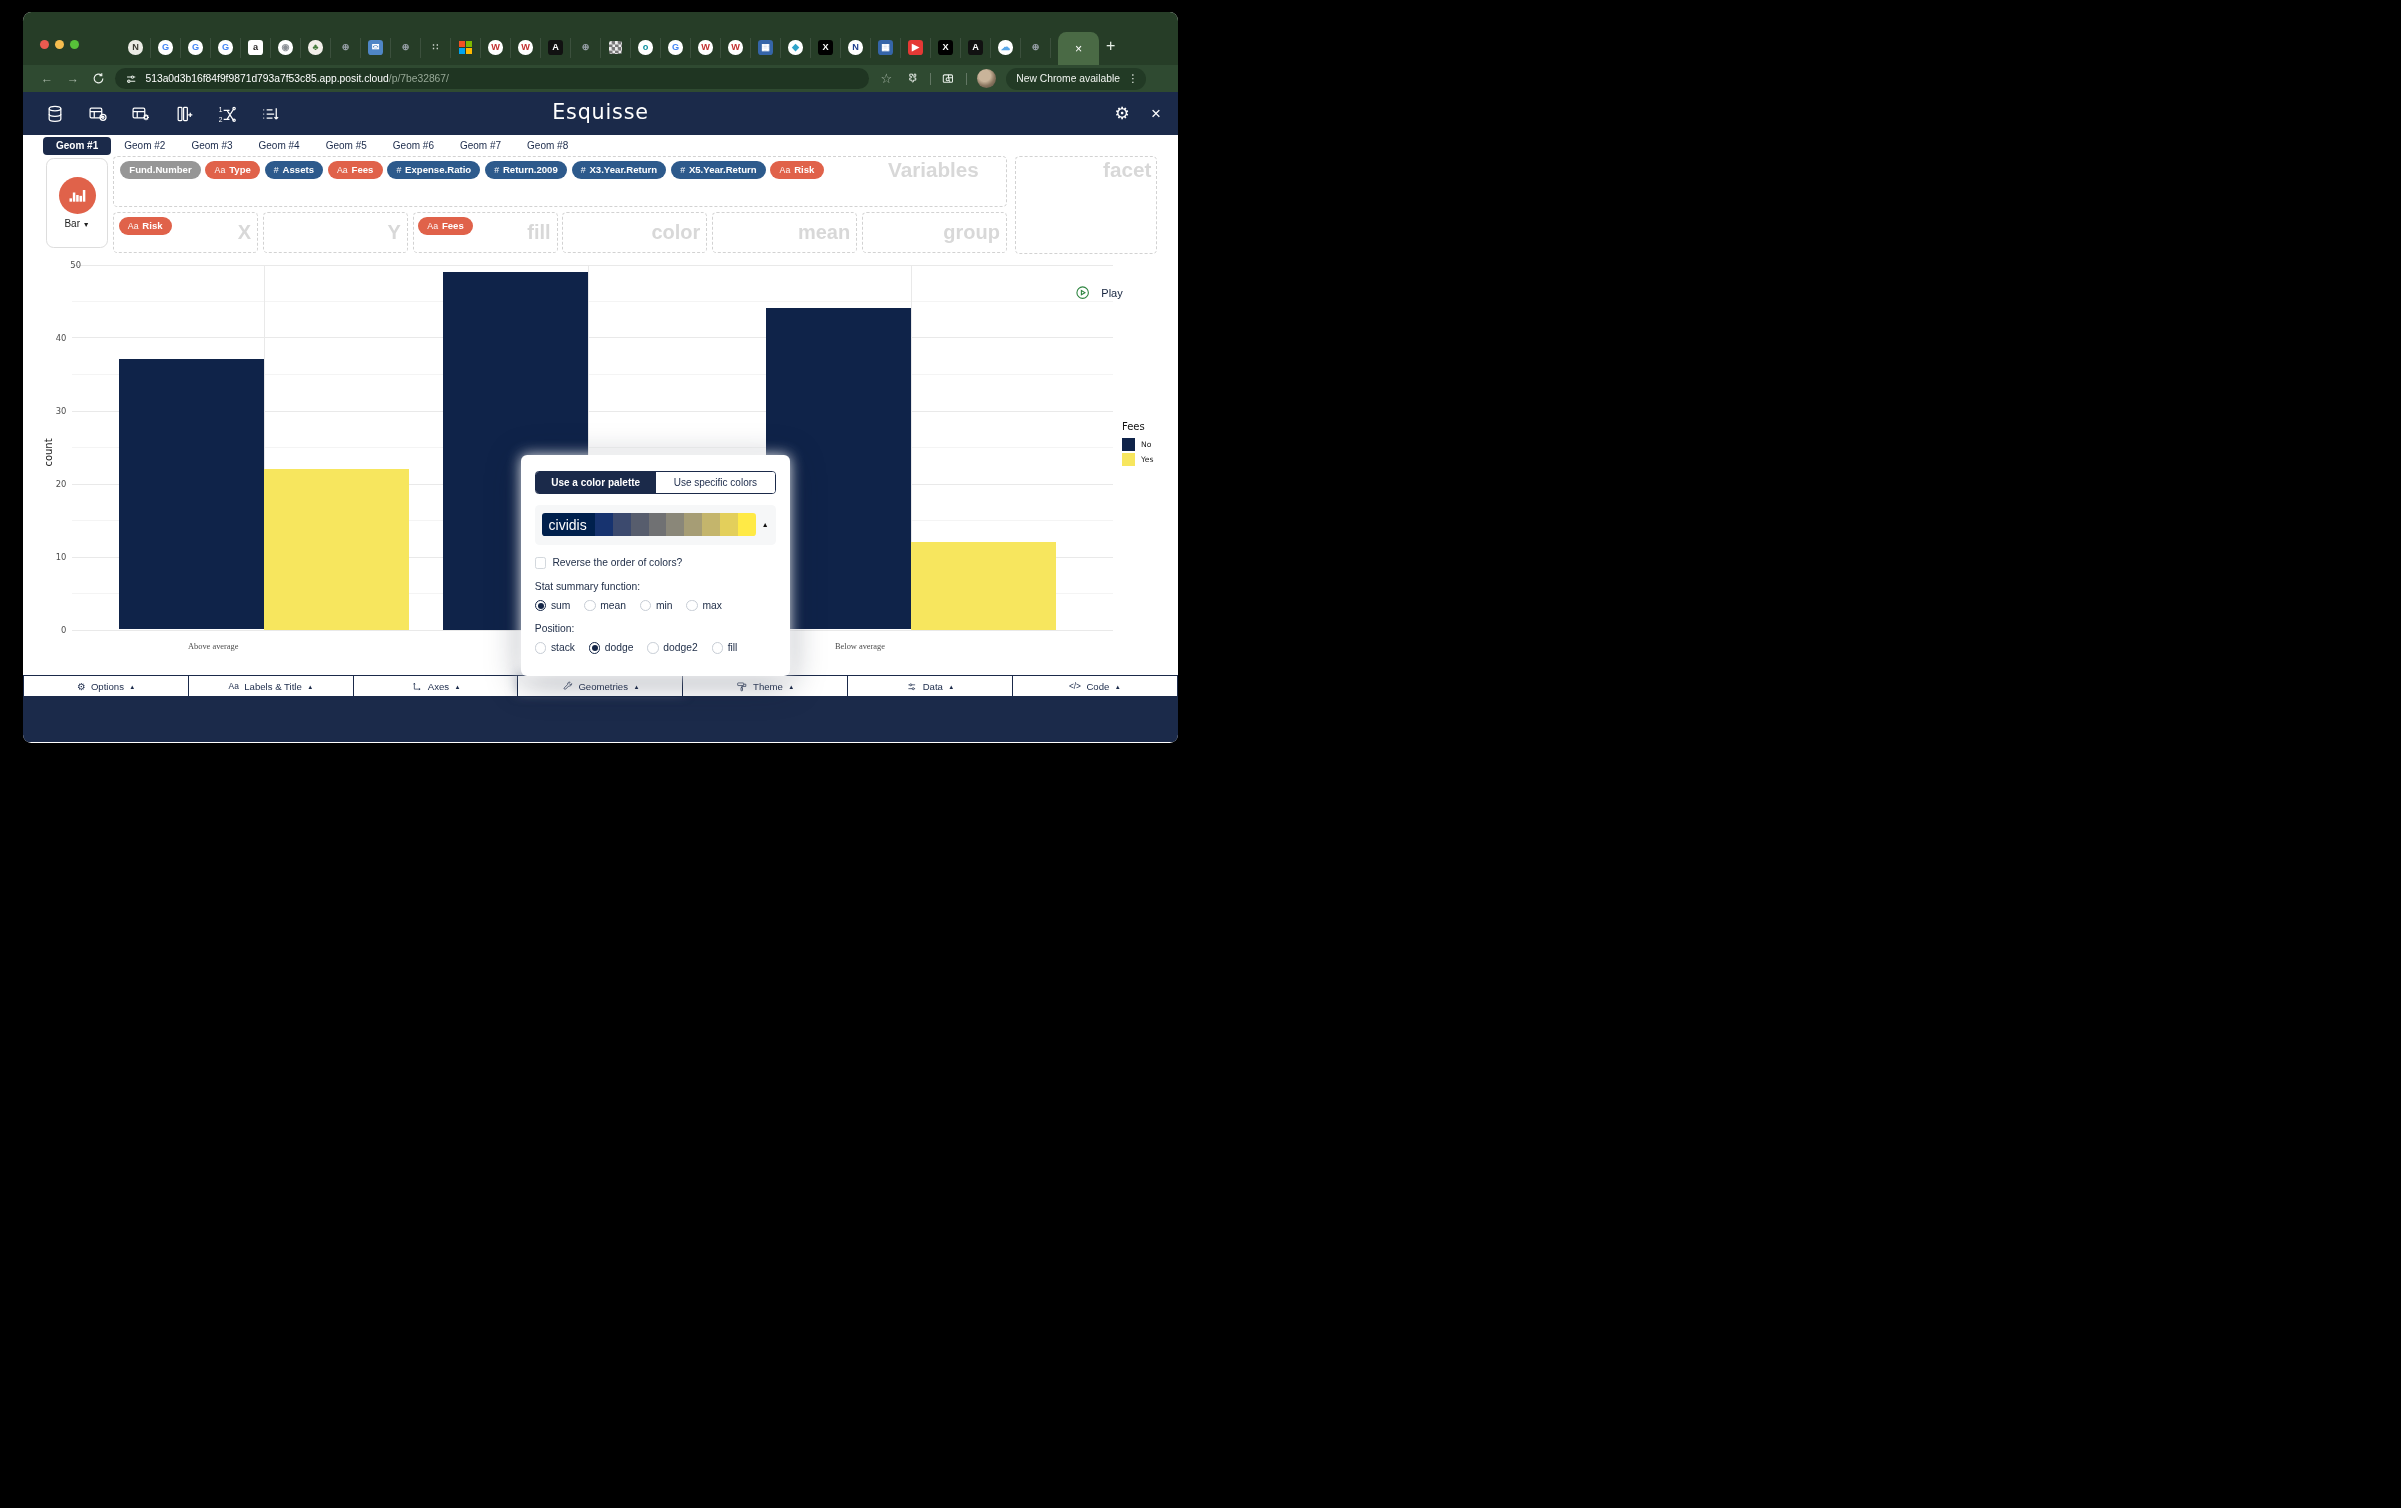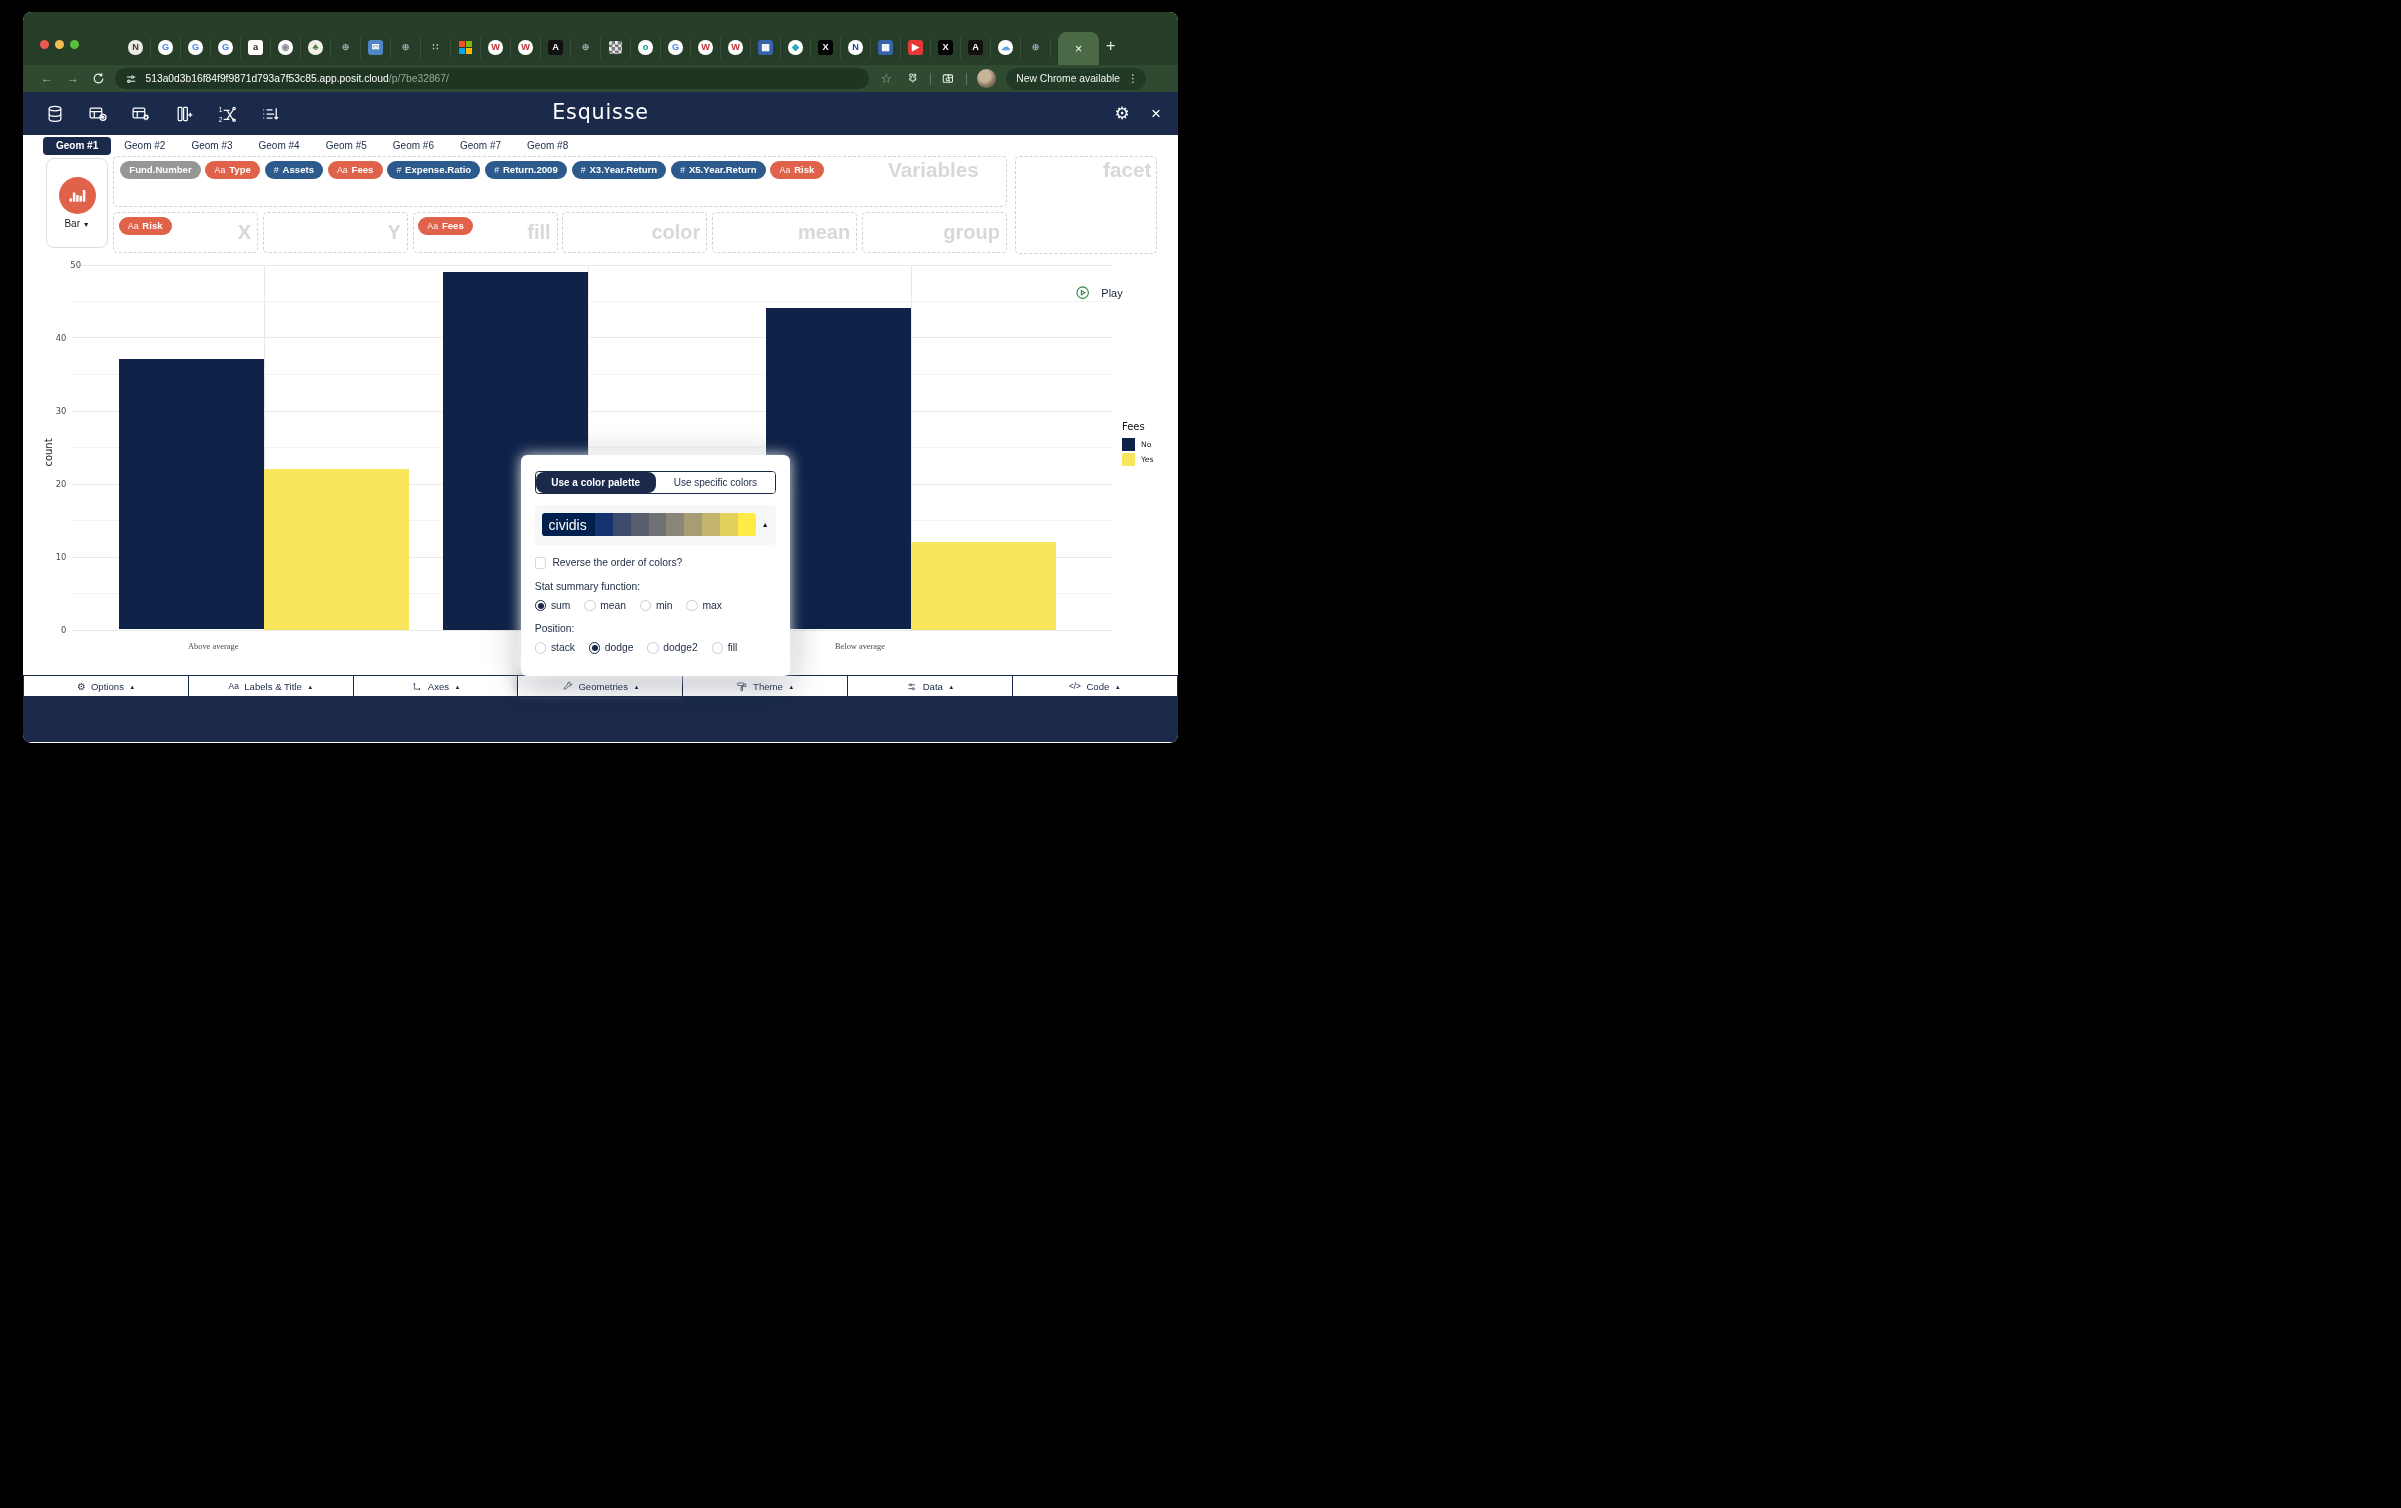--- a/index.html
+++ b/index.html
@@ -99,21 +99,21 @@
   #play-group { position:absolute; left:1052px; top:4.6px; display:flex; align-items:center; gap:11px;margin-top:24px; }
   #play-label { font-size:11px; color:#16243f; }
 
   
   #modal { position:absolute; left:498px; top:443px; width:269px; height:221px; background:#fff;
            border-radius:6.1px; box-shadow:0 0 13.8px rgba(255,255,255,.9), 0 6.1px 34px rgba(20,30,50,.35);
            z-index:50; padding:15.3px 13.8px 10.7px; }
   #seg { display:flex; height:23px; border:1.1px solid #1b2a4a; border-radius:3.8px; overflow:hidden; }
   .segbtn { flex:1 1 0; display:flex; align-items:center; justify-content:center; font-size:10px;
             background:#fff; color:#1b2a4a; }
-  .segbtn.active { background:#1b2a4a; color:#fff; font-weight:bold;border-radius:8px; }
+  .segbtn.active { background:#1b2a4a; color:#fff; font-weight:bold; }
   #pal-box { margin-top:11.5px; background:#f6f7f8; border-radius:4.6px; padding:8.4px 7.7px; display:flex;
              align-items:center; gap:6.1px; }
   #pal-strip { flex:1 1 auto; height:23px; border-radius:3.1px; overflow:hidden; display:flex; }
   #pal-strip .sw { flex:1 1 0; }
   #pal-strip .sw.first { flex:2.6 1 0; display:flex; align-items:center; padding-left:6.1px; color:#fff;
                          font-size:14px; }
   #pal-caret { color:#111; font-size:6.9px; }
   .chkrow { margin-top:12.3px; display:flex; align-items:center; gap:6.1px; }
   .chk { width:11.5px; height:11.5px; border:1.5px solid #d3d8dd; border-radius:2.3px; background:#fff; }
   .mlabel { font-size:10.3px; color:#22304a; }

